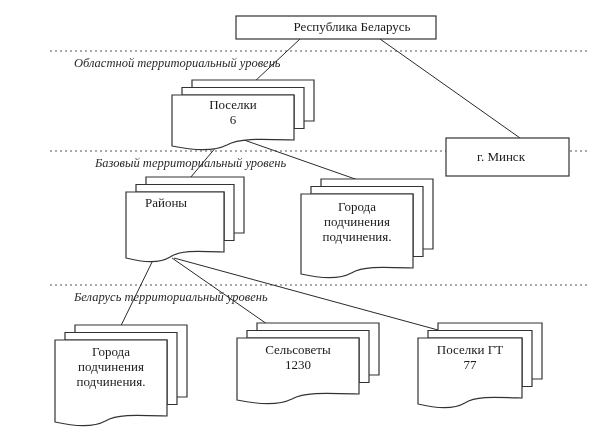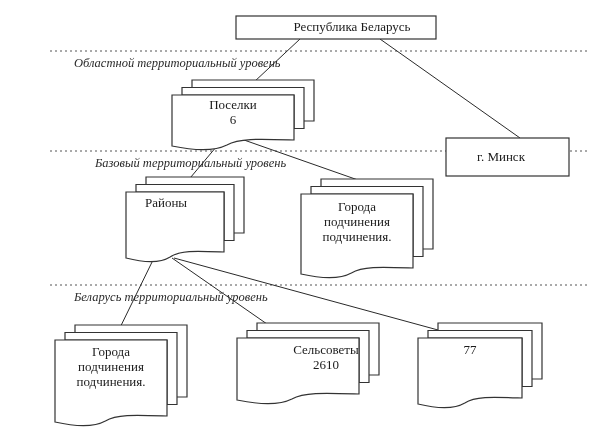--- a/index.html
+++ b/index.html
@@ -95,20 +95,21 @@
   <span>подчинения</span>
   <span>подчинения.</span>
 </div>
 
 <div class="node-text" style="left:55px; top:344px; width:112px;">
   <span>Города</span>
   <span>подчинения</span>
   <span>подчинения.</span>
 </div>
 
-<div class="node-text" style="left:237px; top:342px; width:122px;padding-left:28px;">
+<div class="node-text" style="left:237px; top:342px; width:122px;">
   <span>Сельсоветы</span>
-  <span>2610</span>
+  <span>1230</span>
 </div>
 
 <div class="node-text" style="left:418px; top:342px; width:104px;">
+  <span>Поселки ГТ</span>
   <span>77</span>
 </div>
 
 </body></html>

